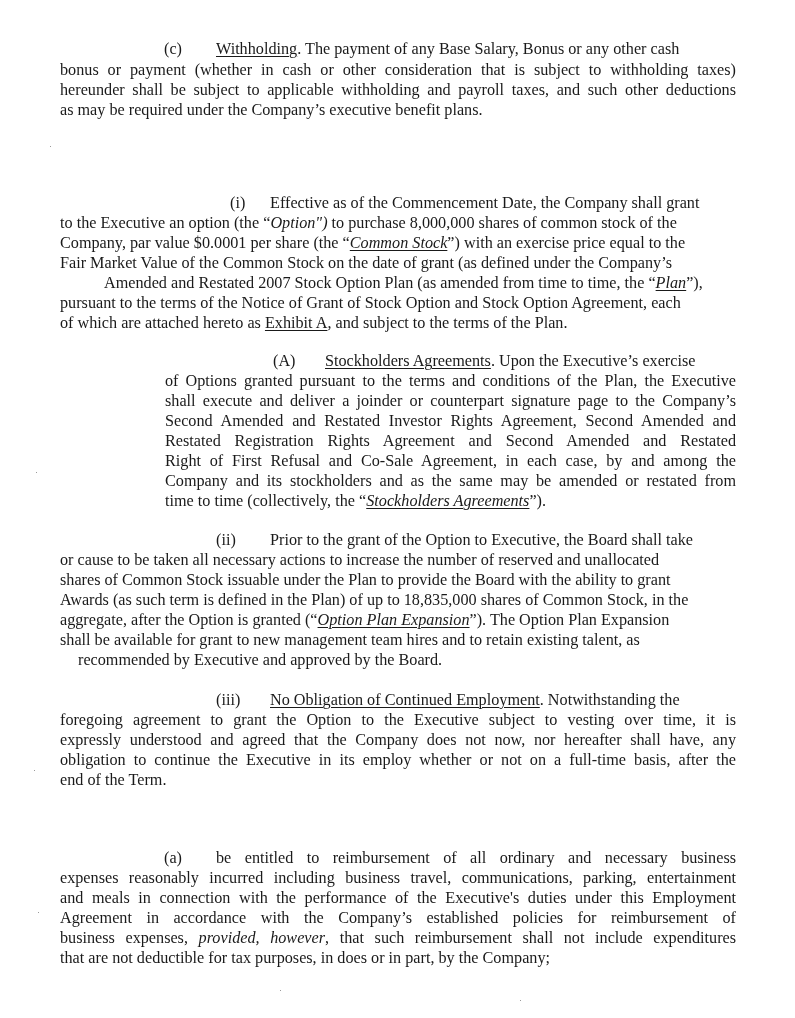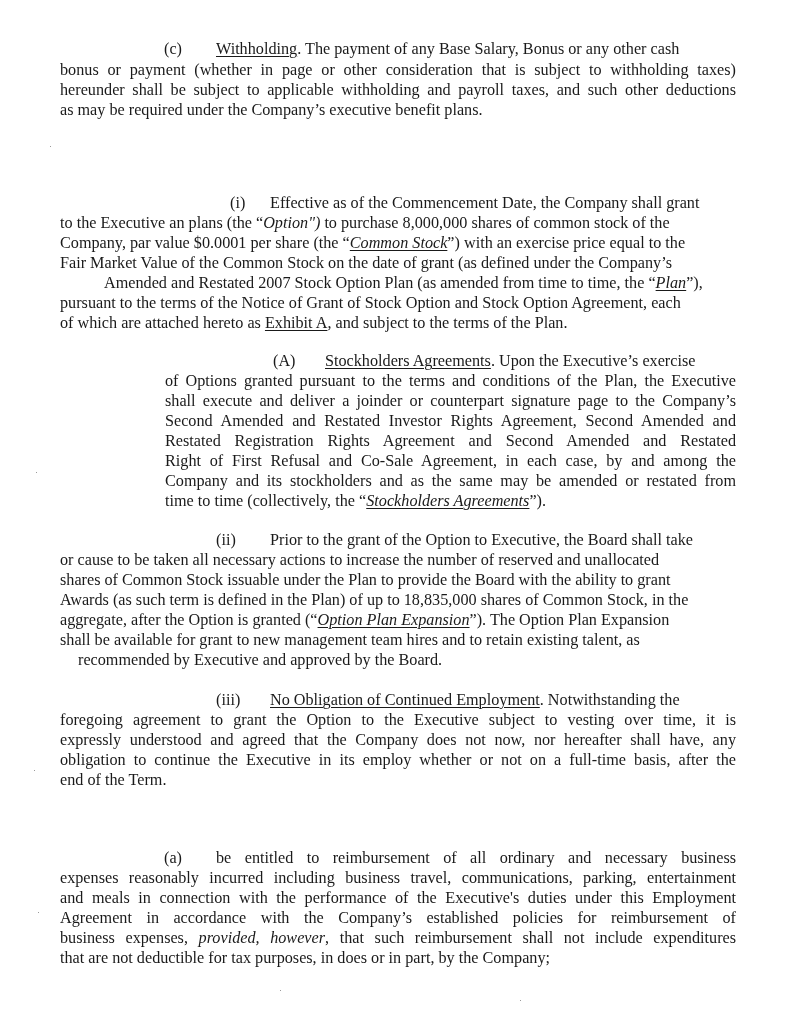--- a/index.html
+++ b/index.html
@@ -16,32 +16,32 @@
   </style>
 </head>
 <body>
 
 <div class="page">
 
   <div>
     <div class="line" style="left:164px; top:39px;">
       <span class="lbl" style="width:52px;">(c)</span><span class="u">Withholding</span><span>. The payment of any Base Salary, Bonus or any other cash</span>
     </div>
-    <div class="line just" style="left:60px; top:60px; width:676px;">bonus or payment (whether in page or other consideration that is subject to withholding taxes)</div>
+    <div class="line just" style="left:60px; top:60px; width:676px;">bonus or payment (whether in cash or other consideration that is subject to withholding taxes)</div>
     <div class="line just" style="left:60px; top:80px; width:676px;">hereunder shall be subject to applicable withholding and payroll taxes, and such other deductions</div>
     <div class="line" style="left:60px; top:100px;">as may be required under the Company’s executive benefit plans.</div>
   </div>
 
 
   <div>
     <div class="line" style="left:230px; top:193px;">
       <span class="lbl" style="width:40px;">(i)</span><span>Effective as of the Commencement Date, the Company shall grant</span>
     </div>
     <div class="line" style="left:60px; top:213px;">
-      <span>to the Executive an plans (the “</span><span class="i">Option")</span><span> to purchase 8,000,000 shares of common stock of the</span>
+      <span>to the Executive an option (the “</span><span class="i">Option")</span><span> to purchase 8,000,000 shares of common stock of the</span>
     </div>
     <div class="line" style="left:60px; top:233px;">
       <span>Company, par value $0.0001 per share (the “</span><span class="ui">Common Stock</span><span>”) with an exercise price equal to the</span>
     </div>
     <div class="line" style="left:60px; top:253px;">Fair Market Value of the Common Stock on the date of grant (as defined under the Company’s</div>
     <div class="line" style="left:60px; top:273px;margin-left:44px;">
       <span>Amended and Restated 2007 Stock Option Plan (as amended from time to time, the “</span><span class="ui">Plan</span><span>”),</span>
     </div>
     <div class="line" style="left:60px; top:293px;">pursuant to the terms of the Notice of Grant of Stock Option and Stock Option Agreement, each</div>
     <div class="line" style="left:60px; top:313px;">

